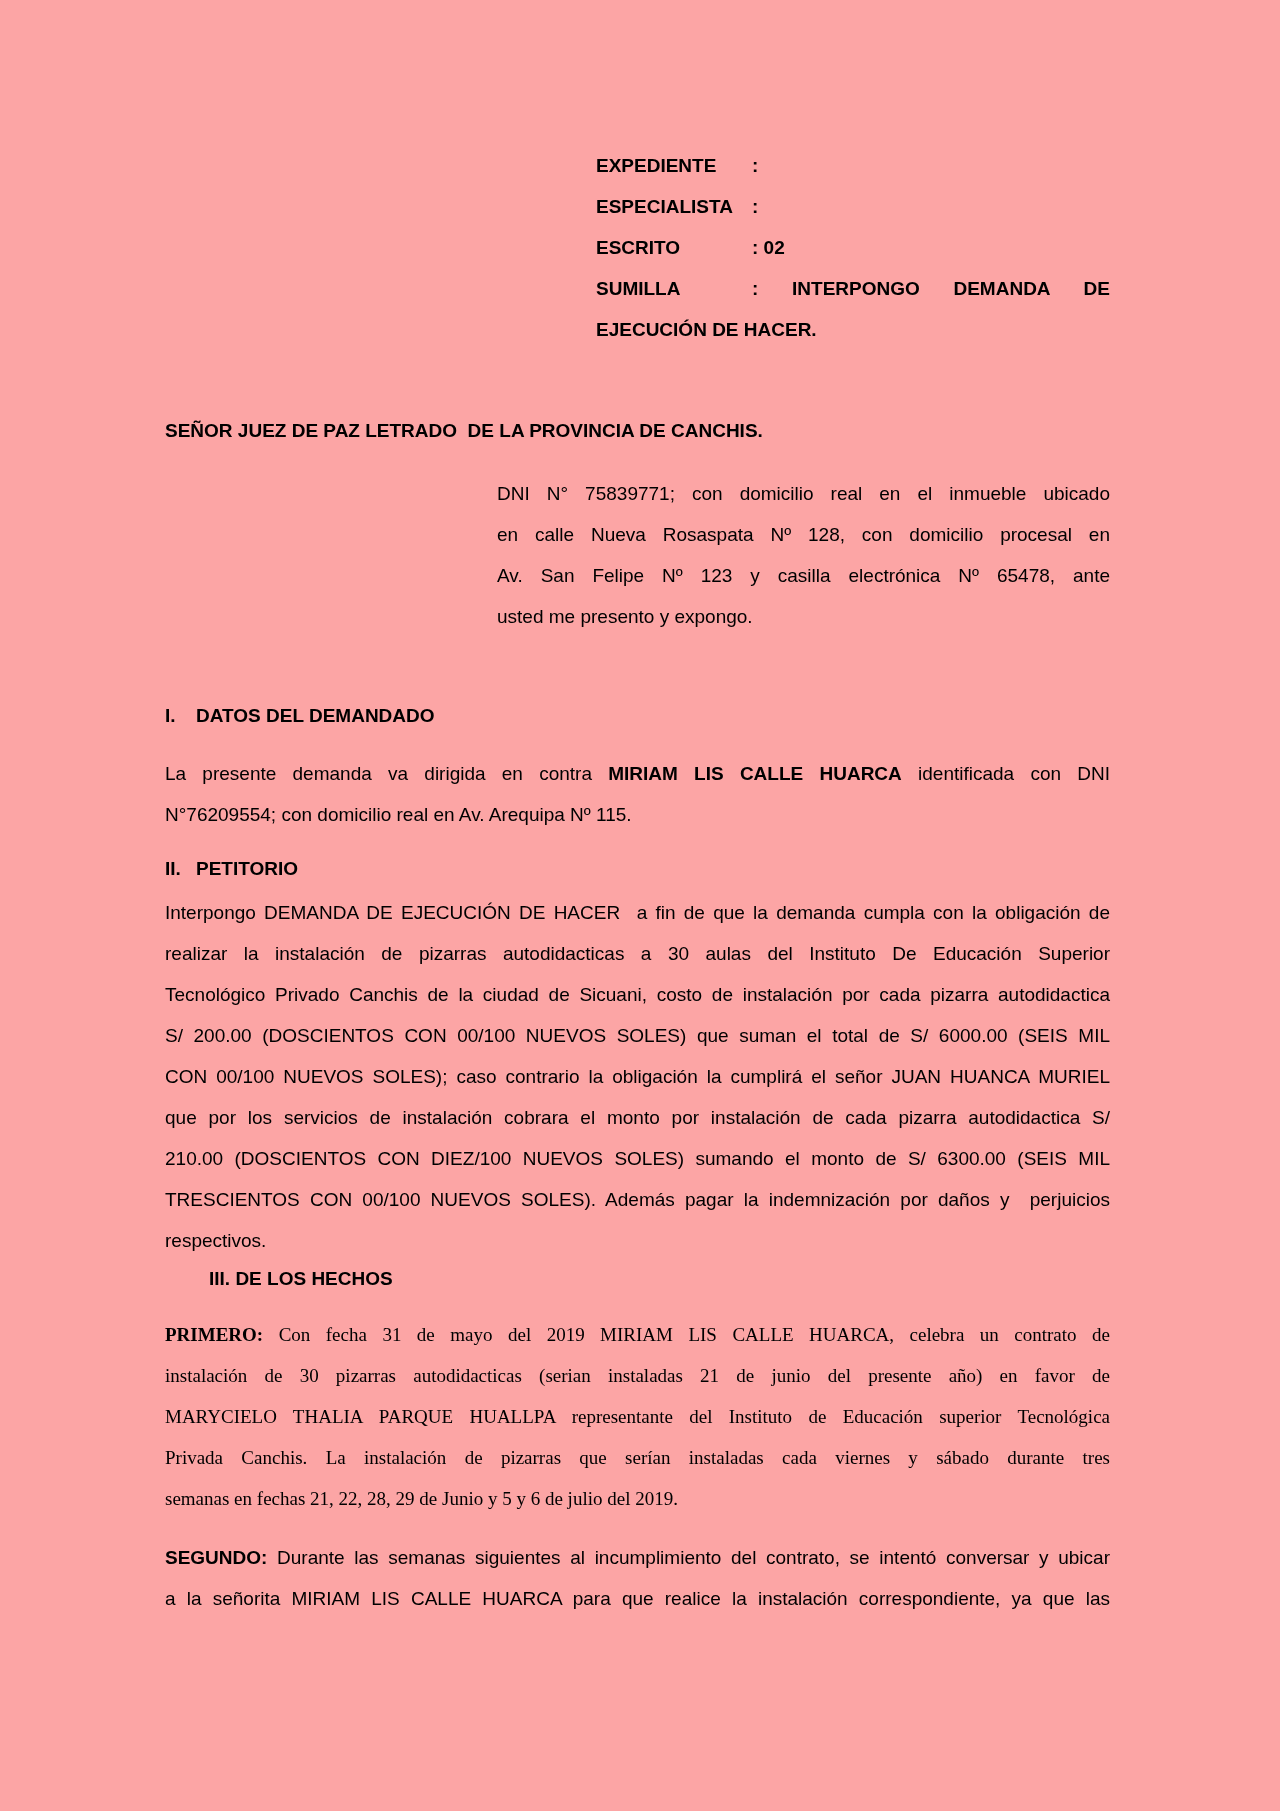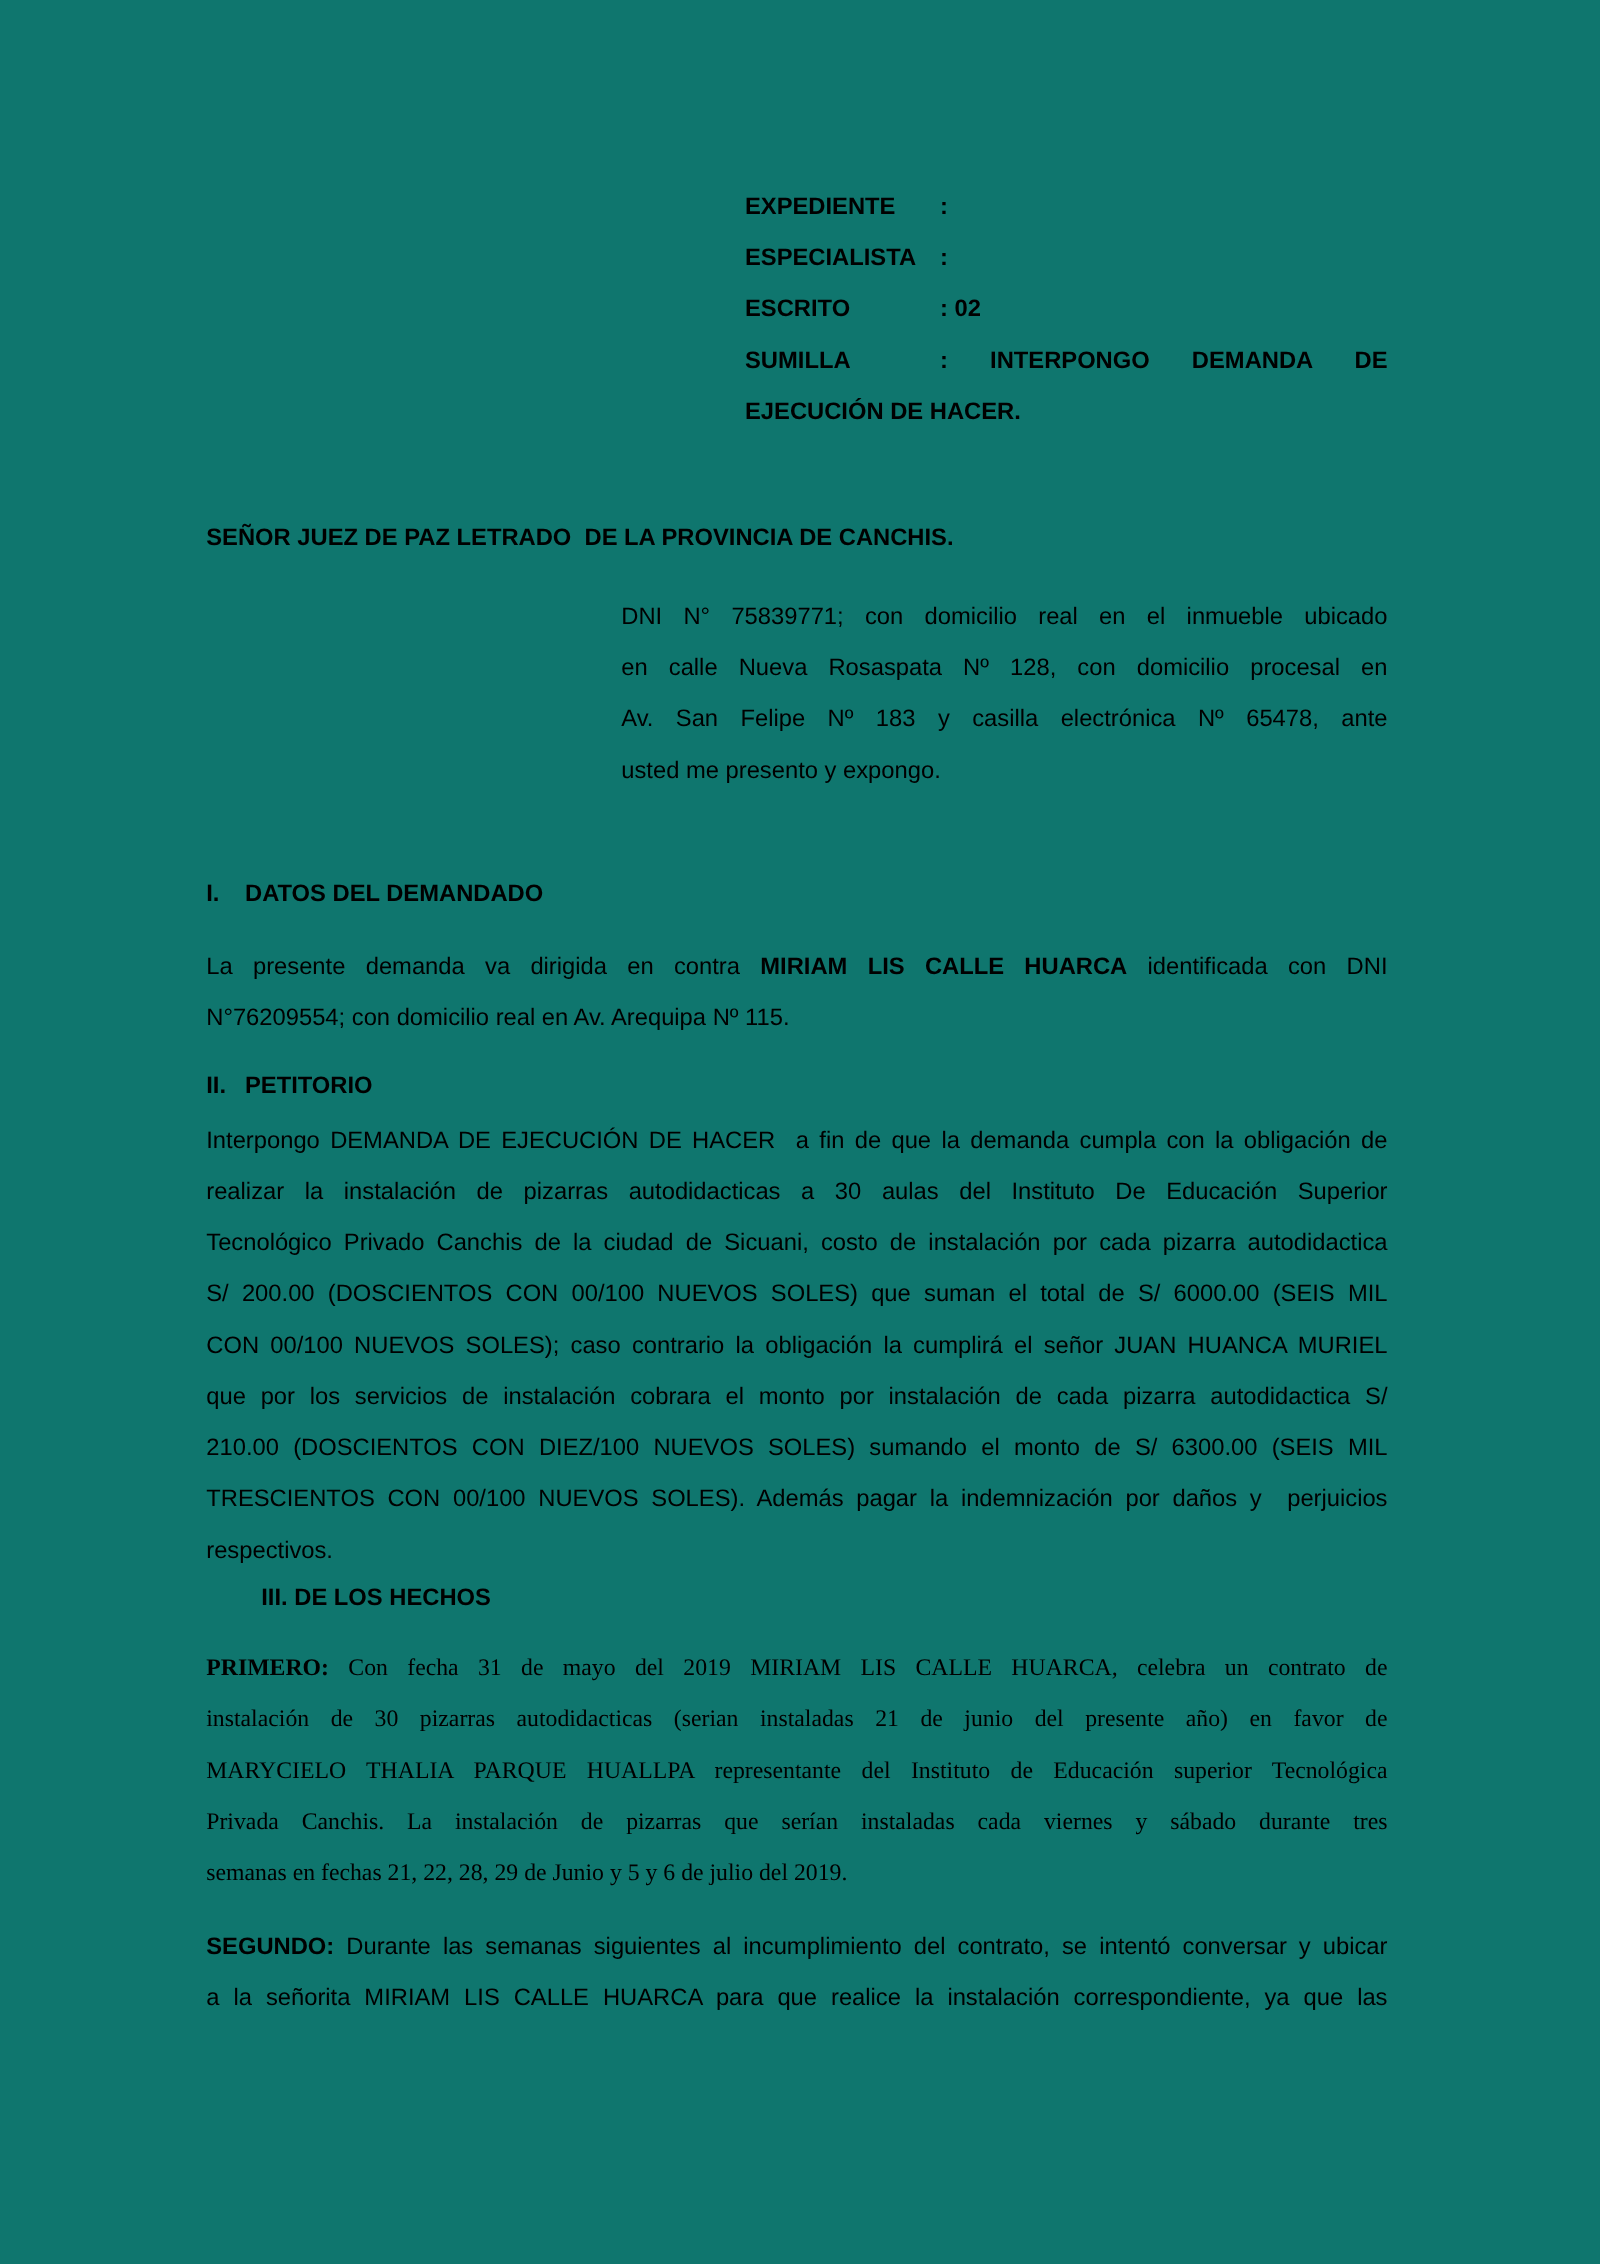--- a/index.html
+++ b/index.html
@@ -5,21 +5,21 @@
   html, body {
     margin: 0;
     padding: 0;
     background: #e8e8e8;
   }
   .page {
     position: relative;
     width: 1280px;
     height: 1811px;
     margin: 0 auto;
-    background: #0f766e;
+    background: #fca5a5;
     color: #000000;
     font-family: "Liberation Sans", "DejaVu Sans", sans-serif;
     font-size: 19px;
     line-height: 41px;
     overflow: hidden;
   }
   .abs { position: absolute; }
 
   
   .case-header { top: 145px; left: 596px; width: 514px; font-weight: bold; }
@@ -74,21 +74,21 @@
       <span class="hdr-value full">: INTERPONGO DEMANDA DE</span>
     </div>
     <div class="hdr-cont">EJECUCIÓN DE HACER.</div>
   </div>
 
   <div class="abs salutation">SEÑOR JUEZ DE PAZ LETRADO&nbsp; DE LA PROVINCIA DE CANCHIS.</div>
 
   <div class="abs para-intro">
       <div class="jline full"><span>DNI N° 75839771; con domicilio real en el inmueble ubicado</span></div>
       <div class="jline full"><span>en calle Nueva Rosaspata Nº 128, con domicilio procesal en</span></div>
-      <div class="jline full"><span>Av. San Felipe Nº 183 y casilla electrónica Nº 65478, ante</span></div>
+      <div class="jline full"><span>Av. San Felipe Nº 123 y casilla electrónica Nº 65478, ante</span></div>
       <div class="jline"><span>usted me presento y expongo.</span></div>
     </div>
 
   <div class="abs heading heading-datos">
     <span class="hnum">I.</span><span>DATOS DEL DEMANDADO</span>
   </div>
   <div class="abs para-datos">
       <div class="jline full"><span>La presente demanda va dirigida en contra </span><b>MIRIAM LIS CALLE HUARCA</b><span> identificada con DNI</span></div>
       <div class="jline"><span>N°76209554; con domicilio real en Av. Arequipa Nº 115.</span></div>
     </div>

